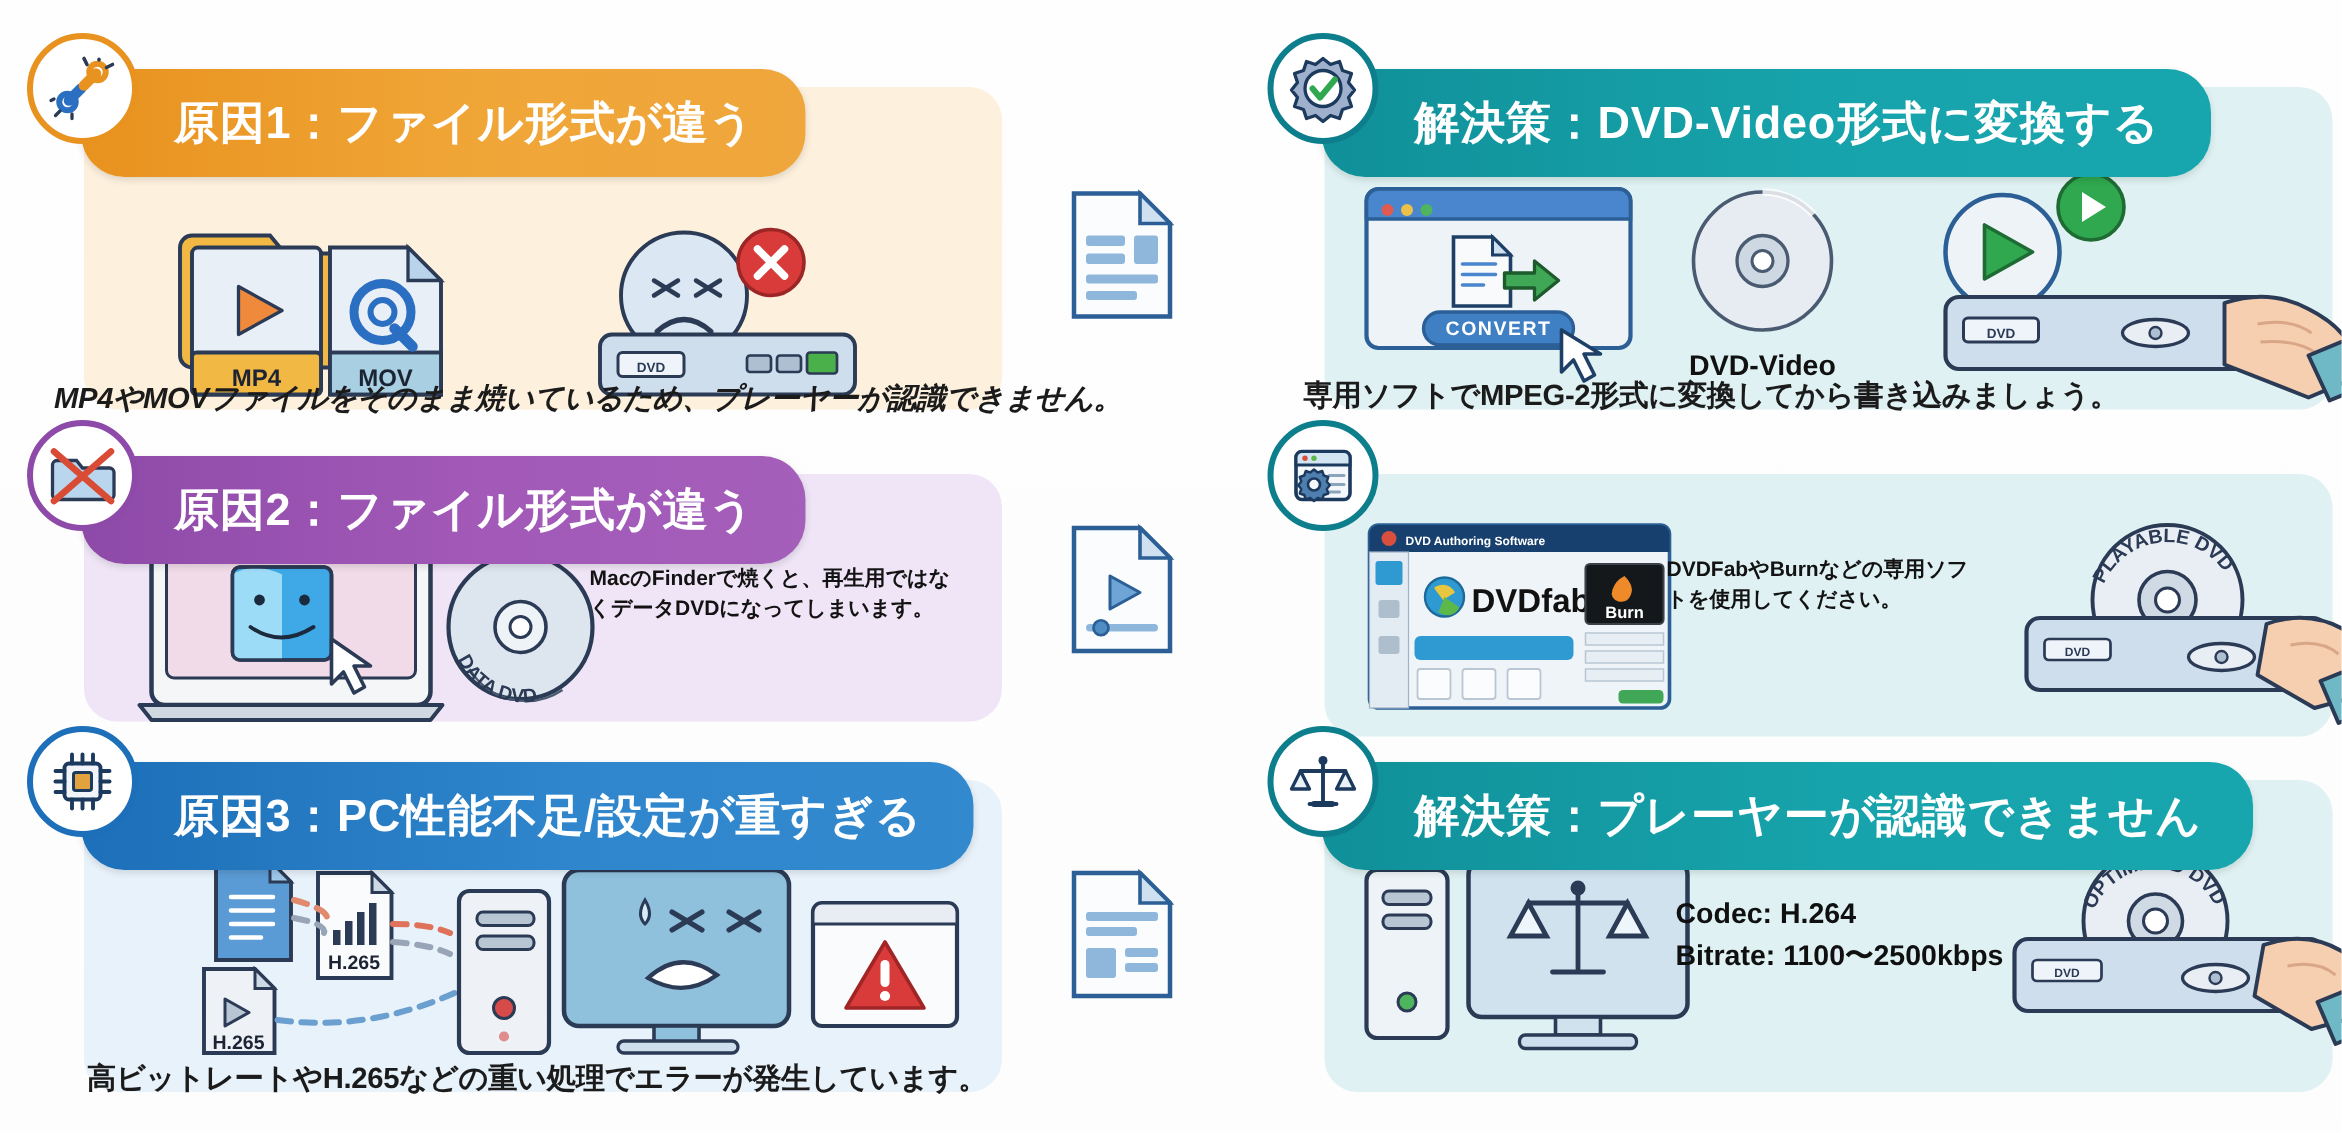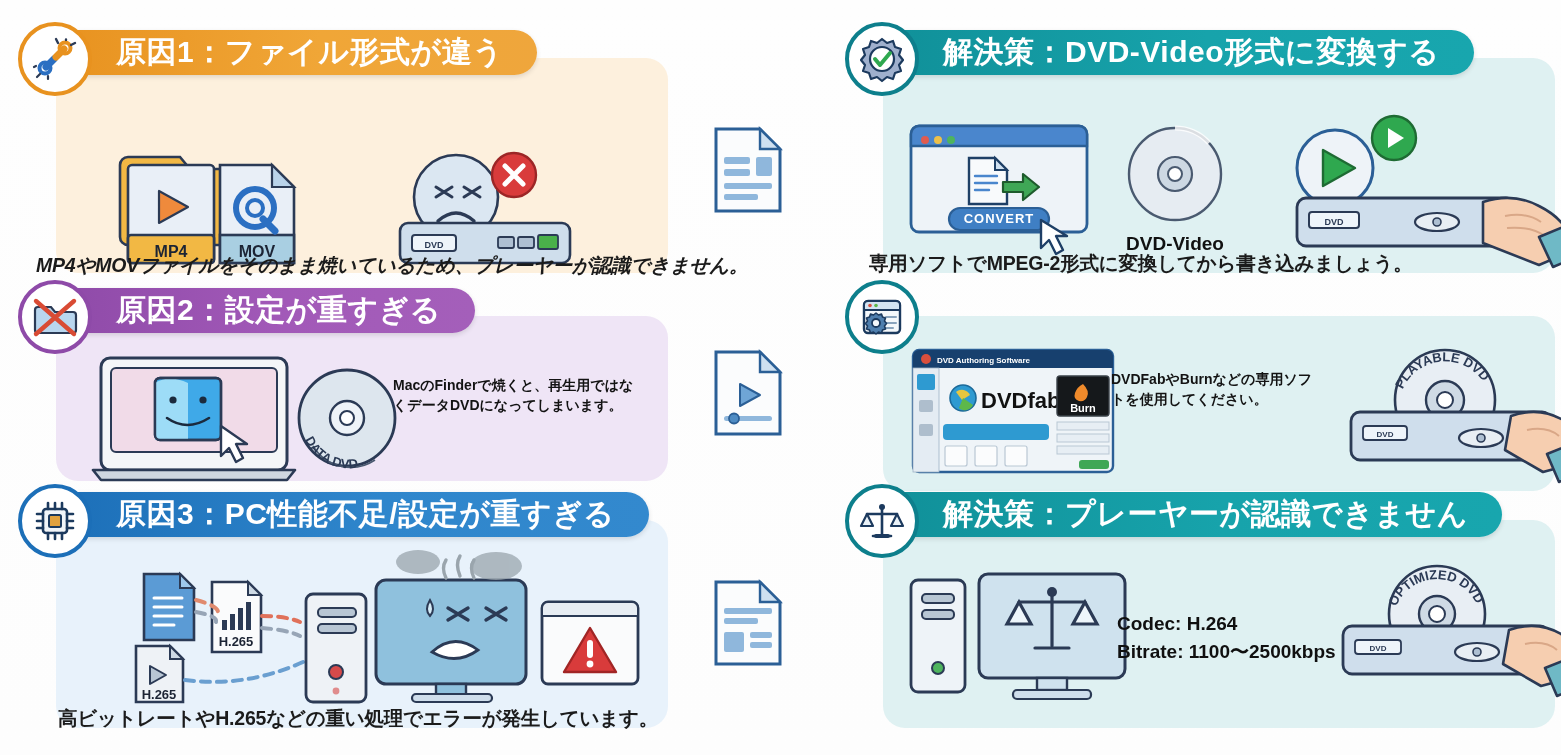--- a/index.html
+++ b/index.html
@@ -26,22 +26,22 @@
     position: absolute; left: 38px; top: 28px;
     border-radius: 22px;
   }
   .panel-cause1 { background:#fdf0dd; }
   .panel-cause2 { background:#efe5f6; }
   .panel-cause3 { background:#e8f2fb; }
   .panel-sol    { background:#dff1f2; }
 
   
   .pill {
-    position: absolute; left: 36px; top: 0;
-    height: 45px;
+    position: absolute; left: 36px; top: 16px;
+    height: 72px;
     border-radius: 29px;
     display: flex; align-items: center;
     padding: 0 34px 0 62px;
     color: #ffffff;
     font-size: 30px; font-weight: 700;
     letter-spacing: 0.5px;
     white-space: nowrap;
     box-shadow: 0 2px 5px rgba(0,0,0,.12);
   }
   .pill-orange { background: linear-gradient(90deg,#e8921f 0%,#f0a637 55%,#efa63c 100%); }
@@ -196,21 +196,21 @@
               <textPath href="#dvdarc" startOffset="6%">DATA DVD</textPath>
             </text>
             <defs>
               <path id="dvdarc" d="M6 66 a48 48 0 0 0 78 22"></path>
             </defs>
           </g>
         </svg>
       </div>
 
       <div class="pill pill-purple">
-        <span>原因2：設定が重すぎる</span>
+        <span>原因2：ファイル形式が違う</span>
       </div>
 
       <div class="badge badge-purple">
         <span>
           <svg width="44" height="40" viewBox="0 0 44 40">
             <path d="M5 10 h13 l4 5 h18 a3 3 0 0 1 3 3 v15 a3 3 0 0 1 -3 3 h-35 a3 3 0 0 1 -3 -3 v-20 a3 3 0 0 1 3 -3 z" fill="#b9d6ee" stroke="#2b3a55" stroke-width="2.2"></path>
             <path d="M3 4 l38 33 M41 4 l-38 33" stroke="#d94b34" stroke-width="4.4" stroke-linecap="round"></path>
           </svg>
         </span>
       </div>
@@ -582,21 +582,21 @@
                 <path d="M13 36 h18"></path>
             </g>
             <circle cx="22" cy="7" r="3" fill="#1c3a5e"></circle>
             <path d="M7 14 l-6 12 h12 z" fill="#eaf2f8" stroke="#1c3a5e" stroke-width="2.2" stroke-linejoin="round"></path>
             <path d="M37 14 l-6 12 h12 z" fill="#eaf2f8" stroke="#1c3a5e" stroke-width="2.2" stroke-linejoin="round"></path>
             <rect x="14" y="34" width="16" height="4" rx="2" fill="#1c3a5e"></rect>
           </svg>
         </span>
       </div>
 
-      <div class="mono-spec" style="left:272px; top:118px;">
+      <div class="mono-spec" style="left:272px; top:104px;">
         <div>Codec: H.264</div>
         <div>Bitrate: 1100〜2500kbps</div>
       </div>
 
     </div>
   </div>
 
   <div class="footer-mark"></div>
 </div>
 

